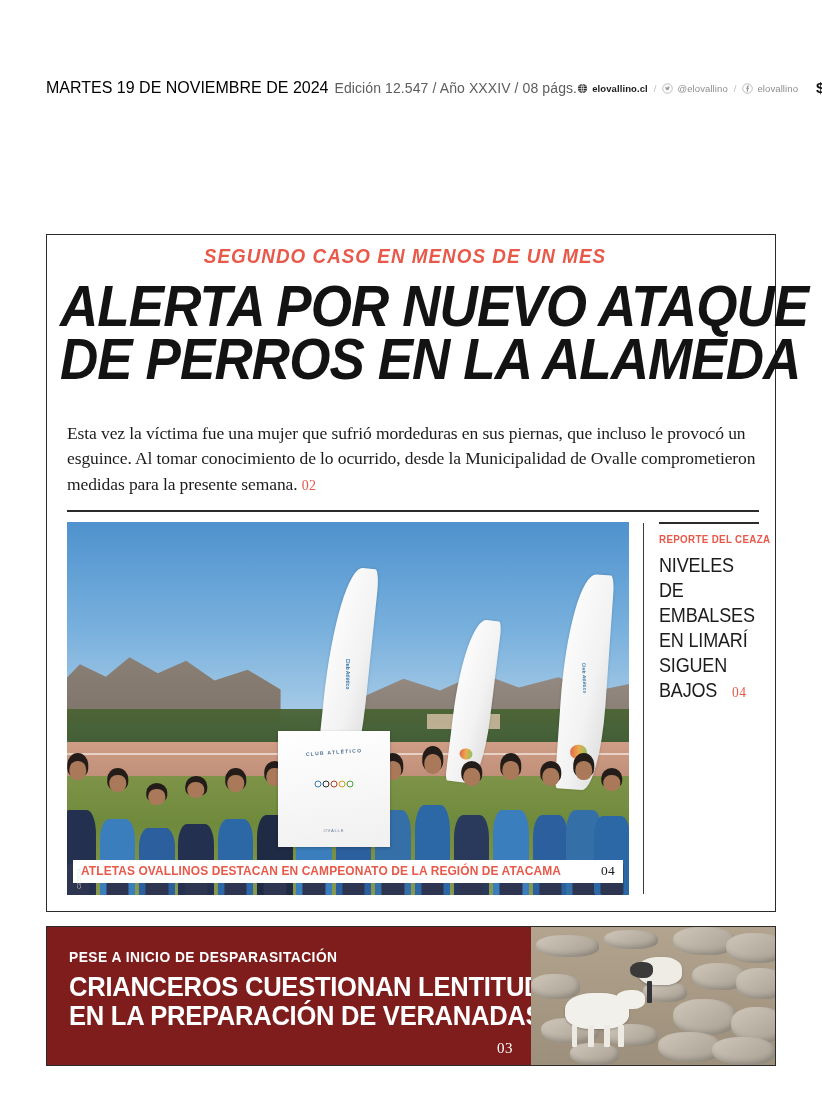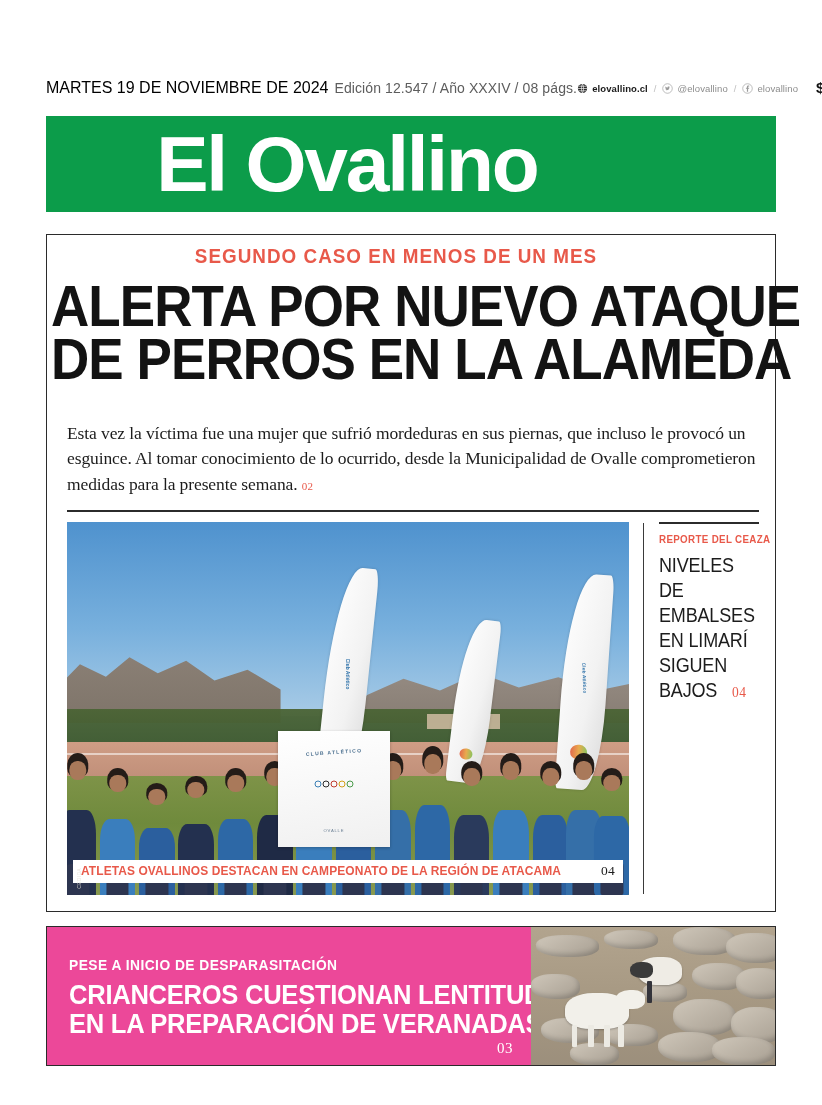--- a/index.html
+++ b/index.html
@@ -101,22 +101,23 @@
   .mainbox {
     position: absolute;
     left: 46px; top: 214px;
     width: 730px; height: 678px;
     border: 1px solid #2b2b2b;
     background: #fff;
   }
 
   .lead {
     position: absolute;
-    left: 4px; top: 10px;
+    left: 13px; top: 10px;
     width: 690px;
+    font-style: italic;
   }
   .kicker-main {
     text-align: center;
     color: #e8594a;
     font-size: 20.5px;
     font-weight: bold;
     letter-spacing: 1.1px;
     transform: scaleX(.92);
     line-height: 1.1;
   }
@@ -138,21 +139,21 @@
     left: 20px; top: 186px;
     width: 694px;
     font-family: "Liberation Serif", serif;
     font-size: 17.5px;
     line-height: 1.45;
     color: #1c1c1c;
     letter-spacing: -.1px;
   }
   .deck .pg {
     color: #e8594a;
-    font-size: 11px;
+    font-size: 14px;
     font-weight: normal;
     letter-spacing: .3px;
   }
 
   .rule {
     position: absolute;
     left: 20px; top: 275px;
     width: 692px;
     height: 1.5px;
     background: #2b2b2b;
@@ -393,22 +394,22 @@
   .bottom {
     position: absolute;
     left: 46px; top: 906px;
     width: 730px; height: 140px;
     display: flex;
     border: 1px solid #2b2b2b;
     overflow: hidden;
   }
   .bottom-left {
     width: 484px;
-    background: #ec4899;
-    padding: 30px 18px 10px 22px;
+    background: #7f1d1d;
+    padding: 22px 18px 10px 22px;
     position: relative;
   }
   .bottom-kicker {
     color: #ffffff;
     font-size: 14.5px;
     font-weight: bold;
     letter-spacing: .5px;
     transform: scaleX(.95);
     transform-origin: left center;
     margin-bottom: 7px;
@@ -504,23 +505,20 @@
             <circle cx="12" cy="12" r="10.4" fill="none" stroke="#9a9a9a" stroke-width="1.4"></circle>
             <path d="M13.3 19v-6.3h2.1l.3-2.4h-2.4V8.7c0-.7.2-1.2 1.2-1.2h1.3V5.3c-.2 0-1-.1-1.9-.1-1.9 0-3.2 1.1-3.2 3.2v1.9H8.6v2.4h2.1V19h2.6z" fill="#9a9a9a"></path>
           </svg>
         </span>
         <span class="social-label">elovallino</span>
       </a>
       <span class="price">$320</span>
     </div>
   </div>
 
-  <div class="masthead">
-    <div class="masthead-title">El Ovallino</div>
-  </div>
 
   <div class="mainbox">
 
     <div class="lead">
       <div class="kicker-main">SEGUNDO CASO EN MENOS DE UN MES</div>
       <div class="headline">
         <div>ALERTA POR NUEVO ATAQUE</div>
         <div>DE PERROS EN LA ALAMEDA</div>
       </div>
     </div>

